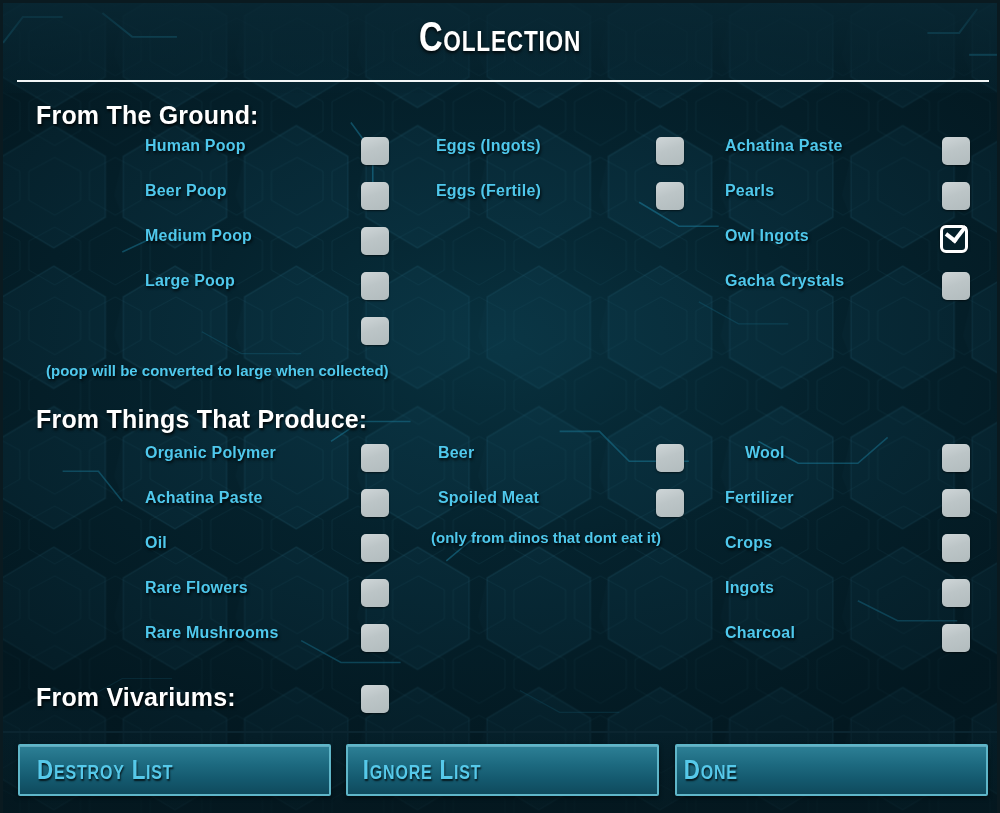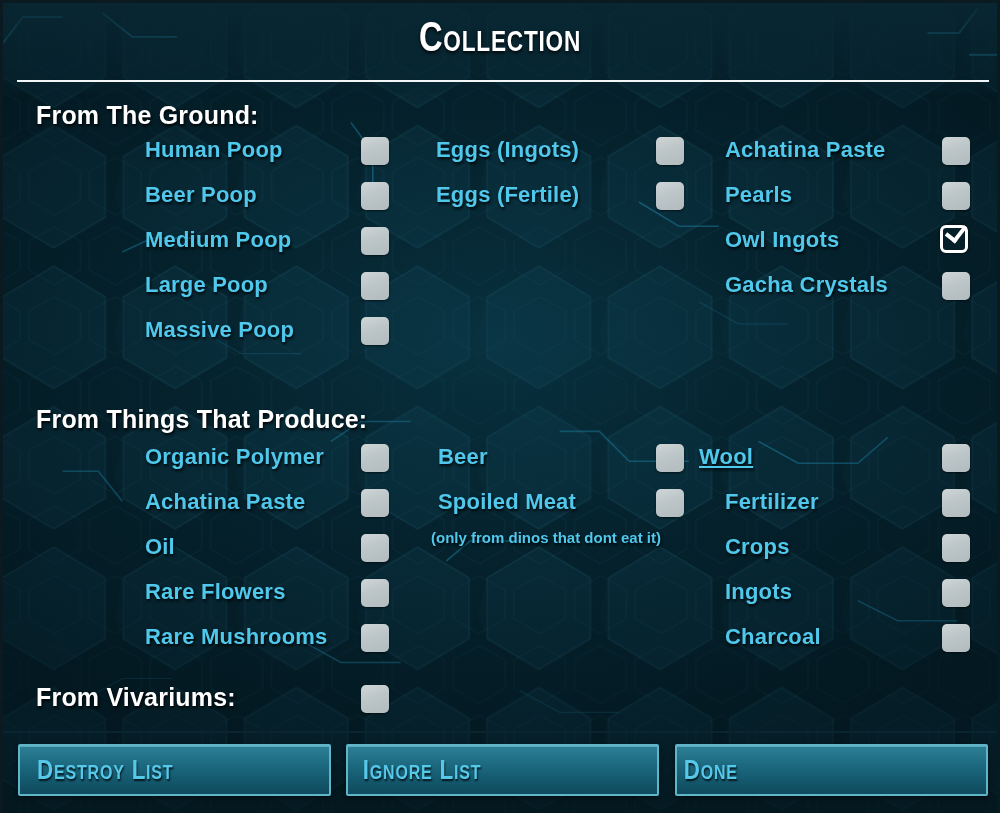--- a/index.html
+++ b/index.html
@@ -87,21 +87,21 @@
     font-size: 25px;
     font-weight: bold;
     letter-spacing: 0.2px;
     text-shadow: 1px 2px 3px rgba(0,0,0,0.9);
     white-space: nowrap;
   }
 
   .row-label {
     position: absolute;
     color: #4fc8ec;
-    font-size: 22px;
+    font-size: 16px;
     font-weight: bold;
     letter-spacing: 0.2px;
     text-shadow: 1px 2px 3px rgba(0,0,0,0.85);
     white-space: nowrap;
   }
 
   .note {
     position: absolute;
     color: #4fc8ec;
     font-size: 15px;
@@ -230,60 +230,60 @@
     <div class="section-head" style="left:33px; top:18px;">From The Ground:</div>
 
     <div class="row-label" style="left:142px; top:54px;">Human Poop</div>
     <div class="cbox" style="left:358px; top:54px;"></div>
     <div class="row-label" style="left:142px; top:99px;">Beer Poop</div>
     <div class="cbox" style="left:358px; top:99px;"></div>
     <div class="row-label" style="left:142px; top:144px;">Medium Poop</div>
     <div class="cbox" style="left:358px; top:144px;"></div>
     <div class="row-label" style="left:142px; top:189px;">Large Poop</div>
     <div class="cbox" style="left:358px; top:189px;"></div>
-    <div class="row-label" style="left:142px; top:234px;">Massive Poop</div>
     <div class="cbox" style="left:358px; top:234px;"></div>
 
     <div class="row-label" style="left:433px; top:54px;">Eggs (Ingots)</div>
     <div class="cbox" style="left:653px; top:54px;"></div>
     <div class="row-label" style="left:433px; top:99px;">Eggs (Fertile)</div>
     <div class="cbox" style="left:653px; top:99px;"></div>
 
     <div class="row-label" style="left:722px; top:54px;">Achatina Paste</div>
     <div class="cbox" style="left:939px; top:54px;"></div>
     <div class="row-label" style="left:722px; top:99px;">Pearls</div>
     <div class="cbox" style="left:939px; top:99px;"></div>
     <div class="row-label" style="left:722px; top:144px;">Owl Ingots</div>
     <div class="cbox checked" style="left:937px; top:142px;">
         <i class="tick"></i>
       </div>
     <div class="row-label" style="left:722px; top:189px;">Gacha Crystals</div>
     <div class="cbox" style="left:939px; top:189px;"></div>
 
+    <div class="note" style="left:43px; top:279px;">(poop will be converted to large when collected)</div>
 
     <div class="section-head" style="left:33px; top:322px;">From Things That Produce:</div>
 
     <div class="row-label" style="left:142px; top:361px;">Organic Polymer</div>
     <div class="cbox" style="left:358px; top:361px;"></div>
     <div class="row-label" style="left:142px; top:406px;">Achatina Paste</div>
     <div class="cbox" style="left:358px; top:406px;"></div>
     <div class="row-label" style="left:142px; top:451px;">Oil</div>
     <div class="cbox" style="left:358px; top:451px;"></div>
     <div class="row-label" style="left:142px; top:496px;">Rare Flowers</div>
     <div class="cbox" style="left:358px; top:496px;"></div>
     <div class="row-label" style="left:142px; top:541px;">Rare Mushrooms</div>
     <div class="cbox" style="left:358px; top:541px;"></div>
 
     <div class="row-label" style="left:435px; top:361px;">Beer</div>
     <div class="cbox" style="left:653px; top:361px;"></div>
     <div class="row-label" style="left:435px; top:406px;">Spoiled Meat</div>
     <div class="cbox" style="left:653px; top:406px;"></div>
     <div class="note" style="left:428px; top:446px;">(only from dinos that dont eat it)</div>
 
-    <div class="row-label" style="left:696px; top:361px;text-decoration:underline;">Wool</div>
+    <div class="row-label" style="left:742px; top:361px;">Wool</div>
     <div class="cbox" style="left:939px; top:361px;"></div>
     <div class="row-label" style="left:722px; top:406px;">Fertilizer</div>
     <div class="cbox" style="left:939px; top:406px;"></div>
     <div class="row-label" style="left:722px; top:451px;">Crops</div>
     <div class="cbox" style="left:939px; top:451px;"></div>
     <div class="row-label" style="left:722px; top:496px;">Ingots</div>
     <div class="cbox" style="left:939px; top:496px;"></div>
     <div class="row-label" style="left:722px; top:541px;">Charcoal</div>
     <div class="cbox" style="left:939px; top:541px;"></div>
 

